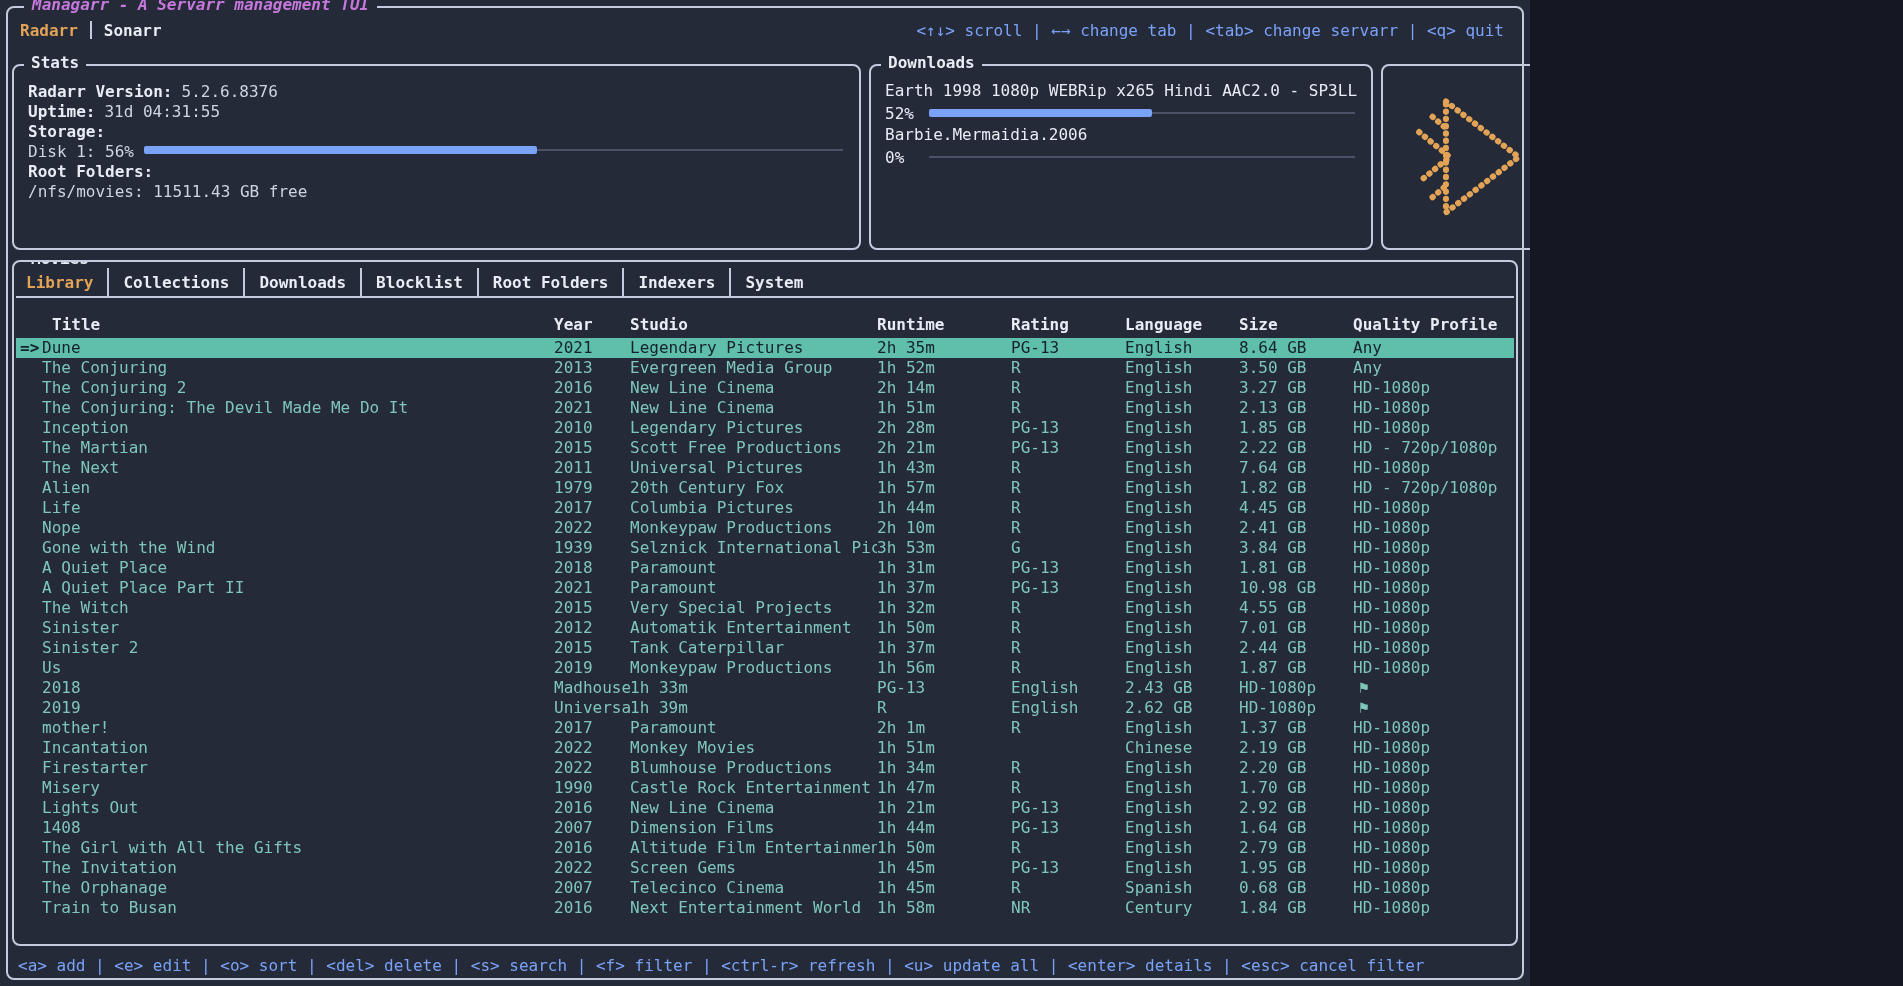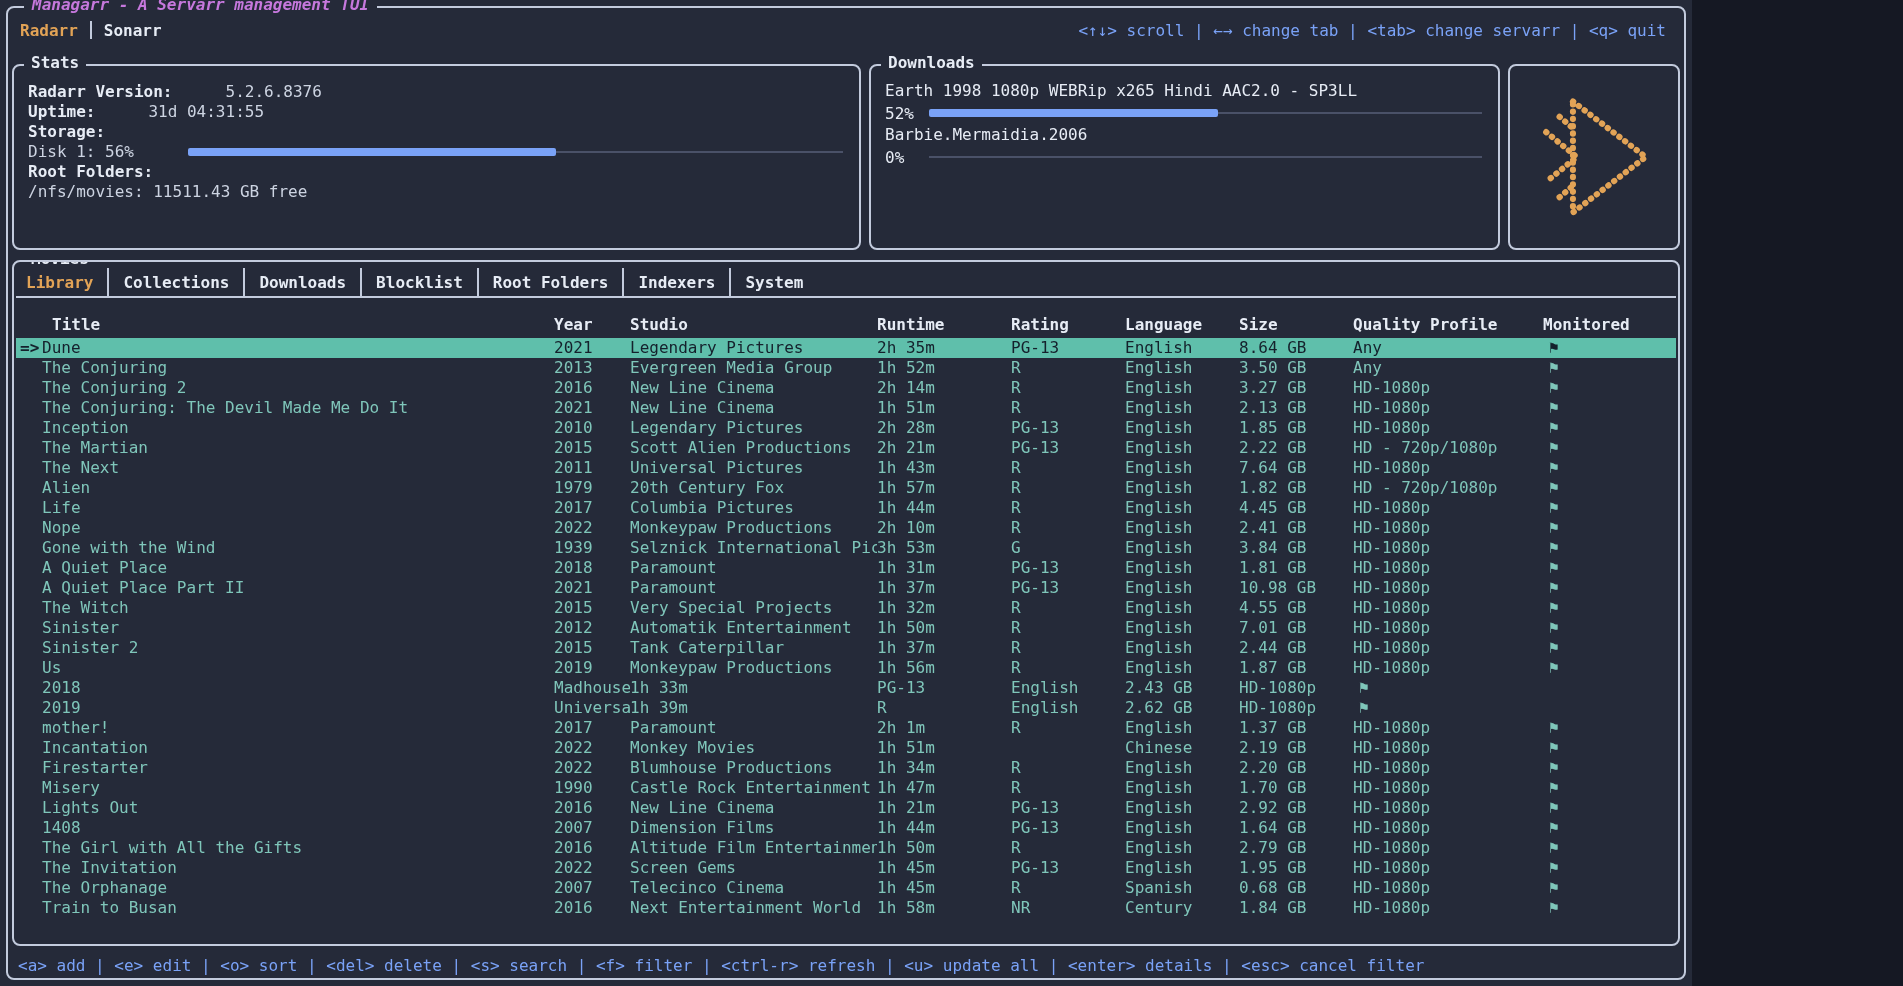--- a/index.html
+++ b/index.html
@@ -11,21 +11,21 @@
     --orange:#e2a356;
     --blue:#7aa2f7;
     --row:#7fc6ba;
     --selbg:#5fbfab;
     --selfg:#15212c;
     --track:#4a5168;
   }
   html,body{margin:0;padding:0;background:#151823;}
   *{box-sizing:border-box;}
   .screen{
-    width:1692px;height:986px;background:var(--bg);position:relative;
+    width:1530px;height:986px;background:var(--bg);position:relative;
     font-family:"DejaVu Sans Mono","Liberation Mono","DejaVu Sans",monospace;
     font-size:16px;color:var(--bright);overflow:hidden;
   }
   .frame{
     position:absolute;inset:6px;border:2px solid var(--border);border-radius:8px;
     display:flex;flex-direction:column;
   }
   .app-title{
     position:absolute;top:-13px;left:16px;background:var(--bg);padding:0 8px;
     color:var(--magenta);font-style:italic;font-weight:bold;white-space:nowrap;
@@ -41,21 +41,21 @@
   
   .top-panels{display:flex;gap:8px;margin:24px 4px 0;height:186px;flex:0 0 auto;}
   .panel{border:2px solid var(--border);border-radius:8px;position:relative;}
   .panel-title{
     position:absolute;top:-13px;left:10px;background:var(--bg);padding:0 7px;
     font-weight:bold;color:var(--bright);white-space:nowrap;
   }
   .panel-stats{flex:0 0 849px;padding:16px 14px 0;}
   .panel-downloads{flex:1;padding:14px 14px 0;}
   .panel-logo{flex:0 0 172px;display:flex;align-items:center;justify-content:center;}
-  .stat-line{line-height:20px;height:20px;white-space:nowrap;display:flex;align-items:center;gap:44px;}
+  .stat-line{line-height:20px;height:20px;white-space:nowrap;display:flex;align-items:flex-start;}
   .lbl{font-weight:bold;color:var(--bright);margin-right:9px;}
   .val{color:var(--dim);}
   .gauge{position:relative;flex:1;height:16px;min-width:30px;}
   .gauge::before{content:"";position:absolute;left:0;right:2px;top:7px;height:2px;background:var(--track);}
   .gauge .fill{position:absolute;left:0;top:4px;height:8px;background:var(--blue);border-radius:2px;}
   .dl-name{line-height:22px;height:22px;color:var(--bright);white-space:nowrap;overflow:hidden;}
   .gauge-row{display:flex;align-items:center;height:22px;}
   .gauge-row .pct{color:var(--bright);margin-right:10px;min-width:34px;}
   
   .panel-movies{margin:10px 4px 6px;flex:1;display:flex;flex-direction:column;padding:6px 2px 0;overflow:hidden;}
@@ -240,21 +240,21 @@
             <span class="c">English</span>
             <span class="c">1.85 GB</span>
             <span class="c">HD-1080p</span>
             <span class="c flag">⚑</span>
             <span class="c"></span>
           </div>
           <div class="trow tgrid">
             <span class="c marker"></span>
             <span class="c">The Martian</span>
             <span class="c">2015</span>
-            <span class="c">Scott Alien Productions</span>
+            <span class="c">Scott Free Productions</span>
             <span class="c">2h 21m</span>
             <span class="c">PG-13</span>
             <span class="c">English</span>
             <span class="c">2.22 GB</span>
             <span class="c">HD - 720p/1080p</span>
             <span class="c flag">⚑</span>
             <span class="c"></span>
           </div>
           <div class="trow tgrid">
             <span class="c marker"></span>

